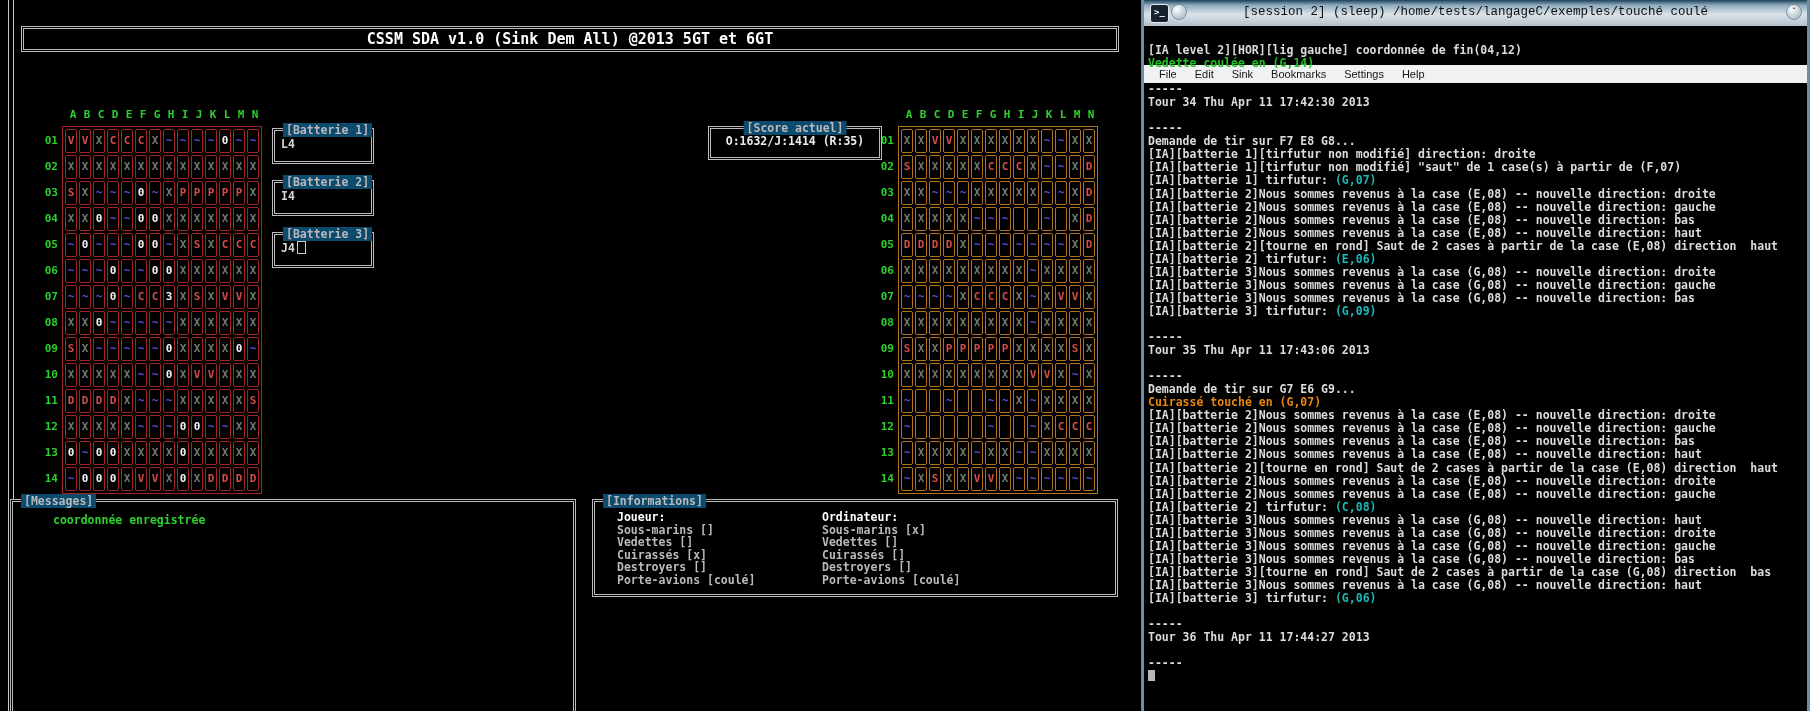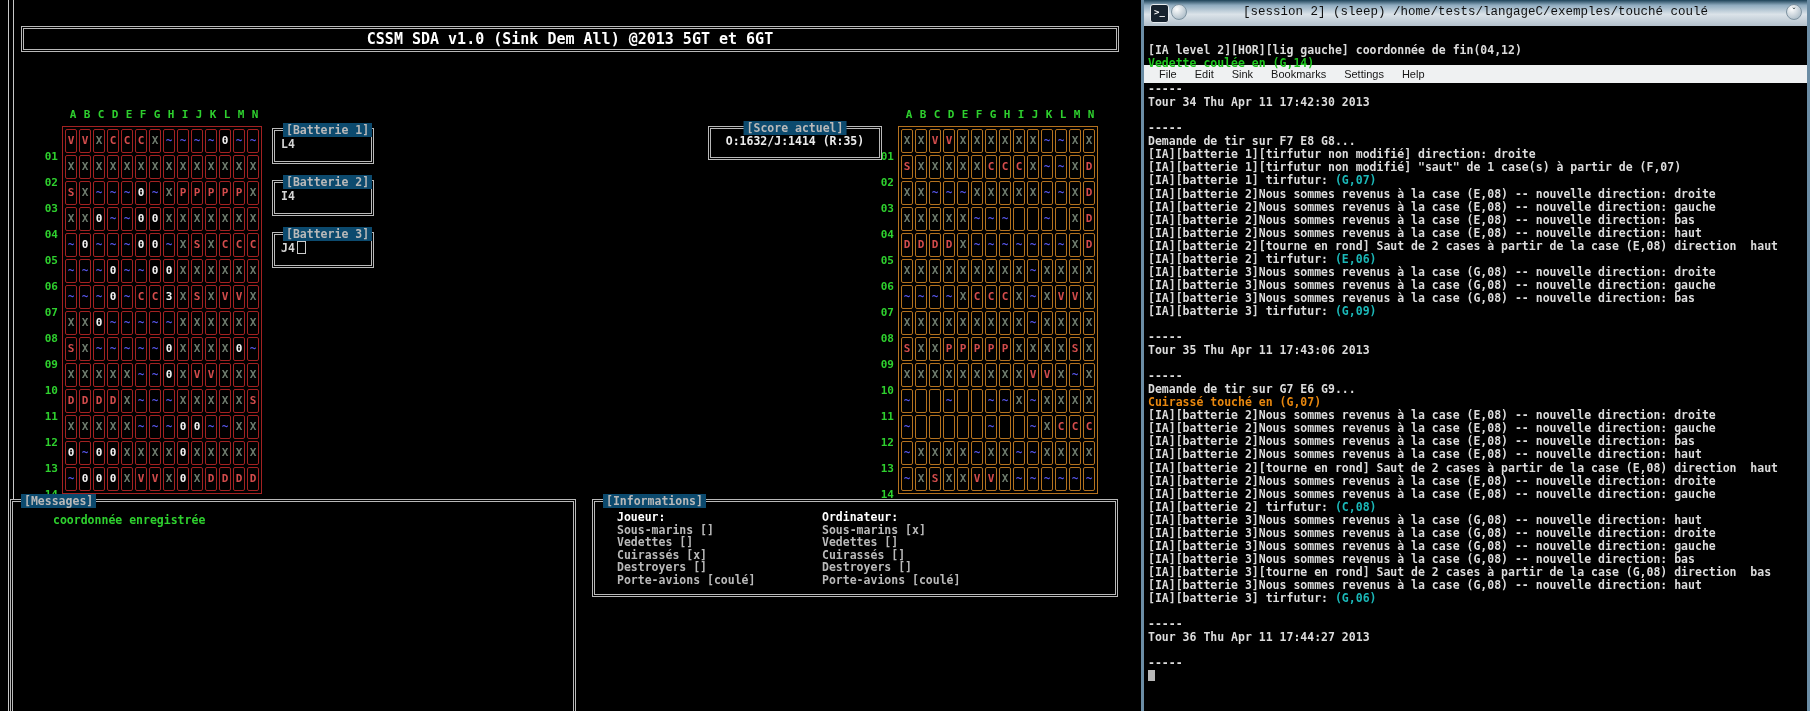--- a/index.html
+++ b/index.html
@@ -11,21 +11,21 @@
          border-left:1px solid #c8c8c8;border-right:1px solid #c8c8c8;}
   .titlebox{position:absolute;left:13px;top:26px;width:1092px;height:20px;
             border:3px double #b9b9b9;color:#fff;font-weight:bold;font-size:15px;
             text-align:center;line-height:20px;}
   .grid{position:absolute;top:108px;}
   #grid-player{left:30px}
   #grid-computer{left:866px}
   .ghead{display:flex;margin-left:28px;height:18px;}
   .gcol{width:14px;text-align:center;color:#2ed02e;font-weight:bold;font-size:11px;}
   .gbody{display:flex;}
-  .glabels{width:22px;padding-top:2px;margin-top:16px;}
+  .glabels{width:22px;padding-top:2px;}
   .glab{height:26px;line-height:26px;color:#2ed02e;font-weight:bold;font-size:11px;
         text-align:right;padding-right:2px;}
   .gbox{border:1px solid;padding:1px;align-self:flex-start;margin-left:2px;}
   .grow{display:flex;height:26px;}
   .gcell{width:12px;height:24px;margin:1px;border:1px solid;border-radius:2px;
          box-sizing:border-box;font-size:11px;font-weight:bold;text-align:center;
          line-height:21px;background:#000;}
   .red .gbox,.red .gcell{border-color:#a32222;}
   .org .gbox,.org .gcell{border-color:#b4721f;}
   .g-x{color:#6f7d6f}.g-w{color:#5555e8}.g-m{color:#f2f2f2}.g-s{color:#d24c4c}

